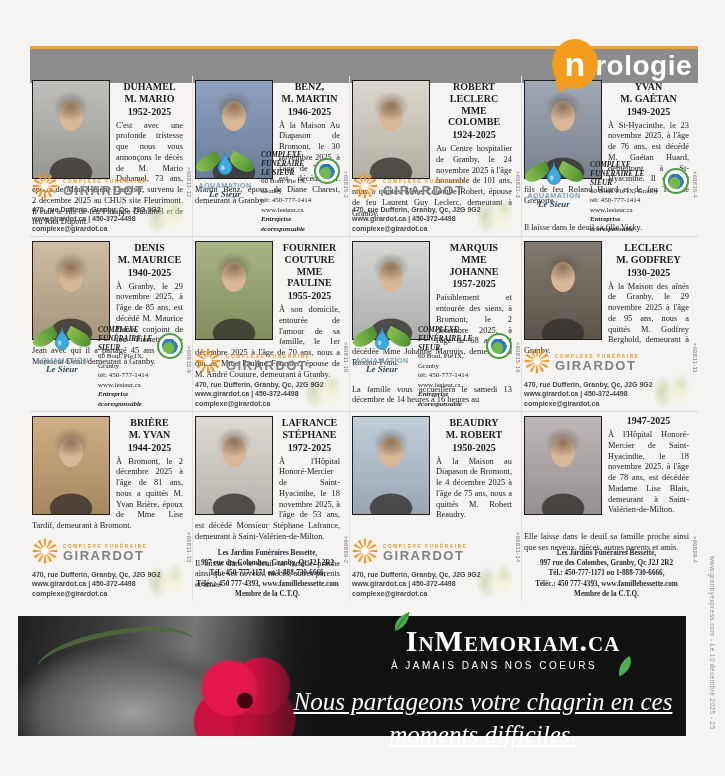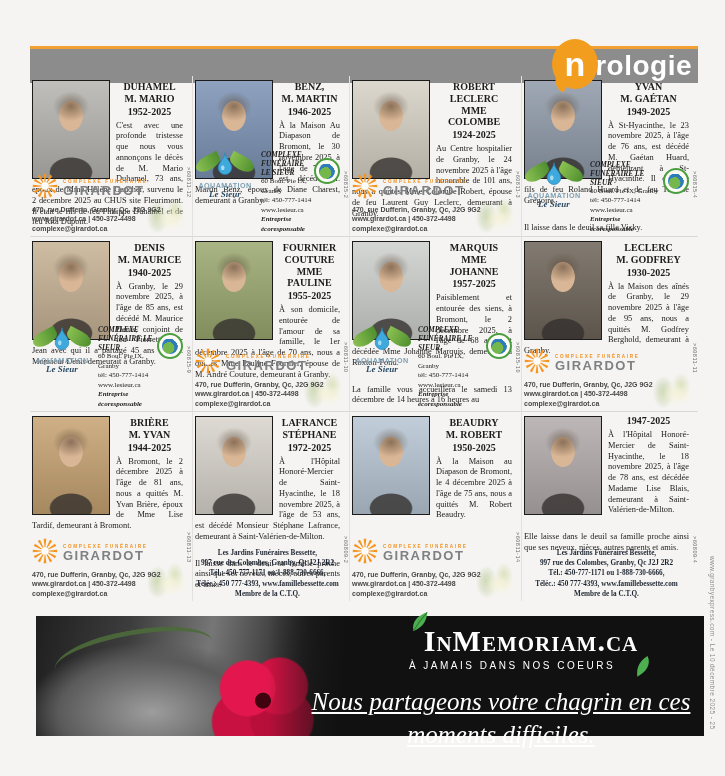--- a/index.html
+++ b/index.html
@@ -62,21 +62,21 @@
   .s-name{font:bold italic 7.4px "Liberation Serif",serif;}
   .s-lines{white-space:pre-line;}
   .s-eco{font-style:italic;font-weight:bold;}
   .eco-badge{position:absolute;right:0;top:10px;width:22px;height:22px;border-radius:50%;
         border:2px solid #4a9e3f;background:#fdfdf5;}
   .eco-badge::after{content:'';position:absolute;inset:3px;border-radius:50%;
         background:radial-gradient(circle at 42% 62%, #74b84c 0 42%, #2e7dba 43% 68%, rgba(255,255,255,0) 69%);}
   
   .b-footer{text-align:center;font:bold 7.2px/1.42 "Liberation Serif",serif;color:#1d2430;white-space:pre-line;}
   
-  .ad{position:absolute;left:36px;top:616px;width:668px;height:120px;display:flex;background:#111;}
+  .ad{position:absolute;left:18px;top:616px;width:668px;height:120px;display:flex;background:#111;}
   .ad-photo{position:relative;width:322px;flex:none;overflow:hidden;
         background:
          radial-gradient(ellipse 170px 95px at 36% 80%, #9d9d9d, #5a5a5a 55%, rgba(20,20,20,0) 74%),
          linear-gradient(100deg,#1f1f1f 0%,#3d3d3d 28%,#767676 52%,#242424 80%,#0e0e0e 100%);}
   .ad-photo::before{content:'';position:absolute;left:168px;top:32px;width:118px;height:112px;
         border-radius:46% 54% 56% 44%;
         background:
          radial-gradient(circle at 50% 47%, #40030f 0 9%, rgba(0,0,0,0) 10%),
          radial-gradient(circle at 37% 36%, #e3174d 0 26%, rgba(0,0,0,0) 28%),
          radial-gradient(circle at 64% 34%, #d01243 0 26%, rgba(0,0,0,0) 28%),

